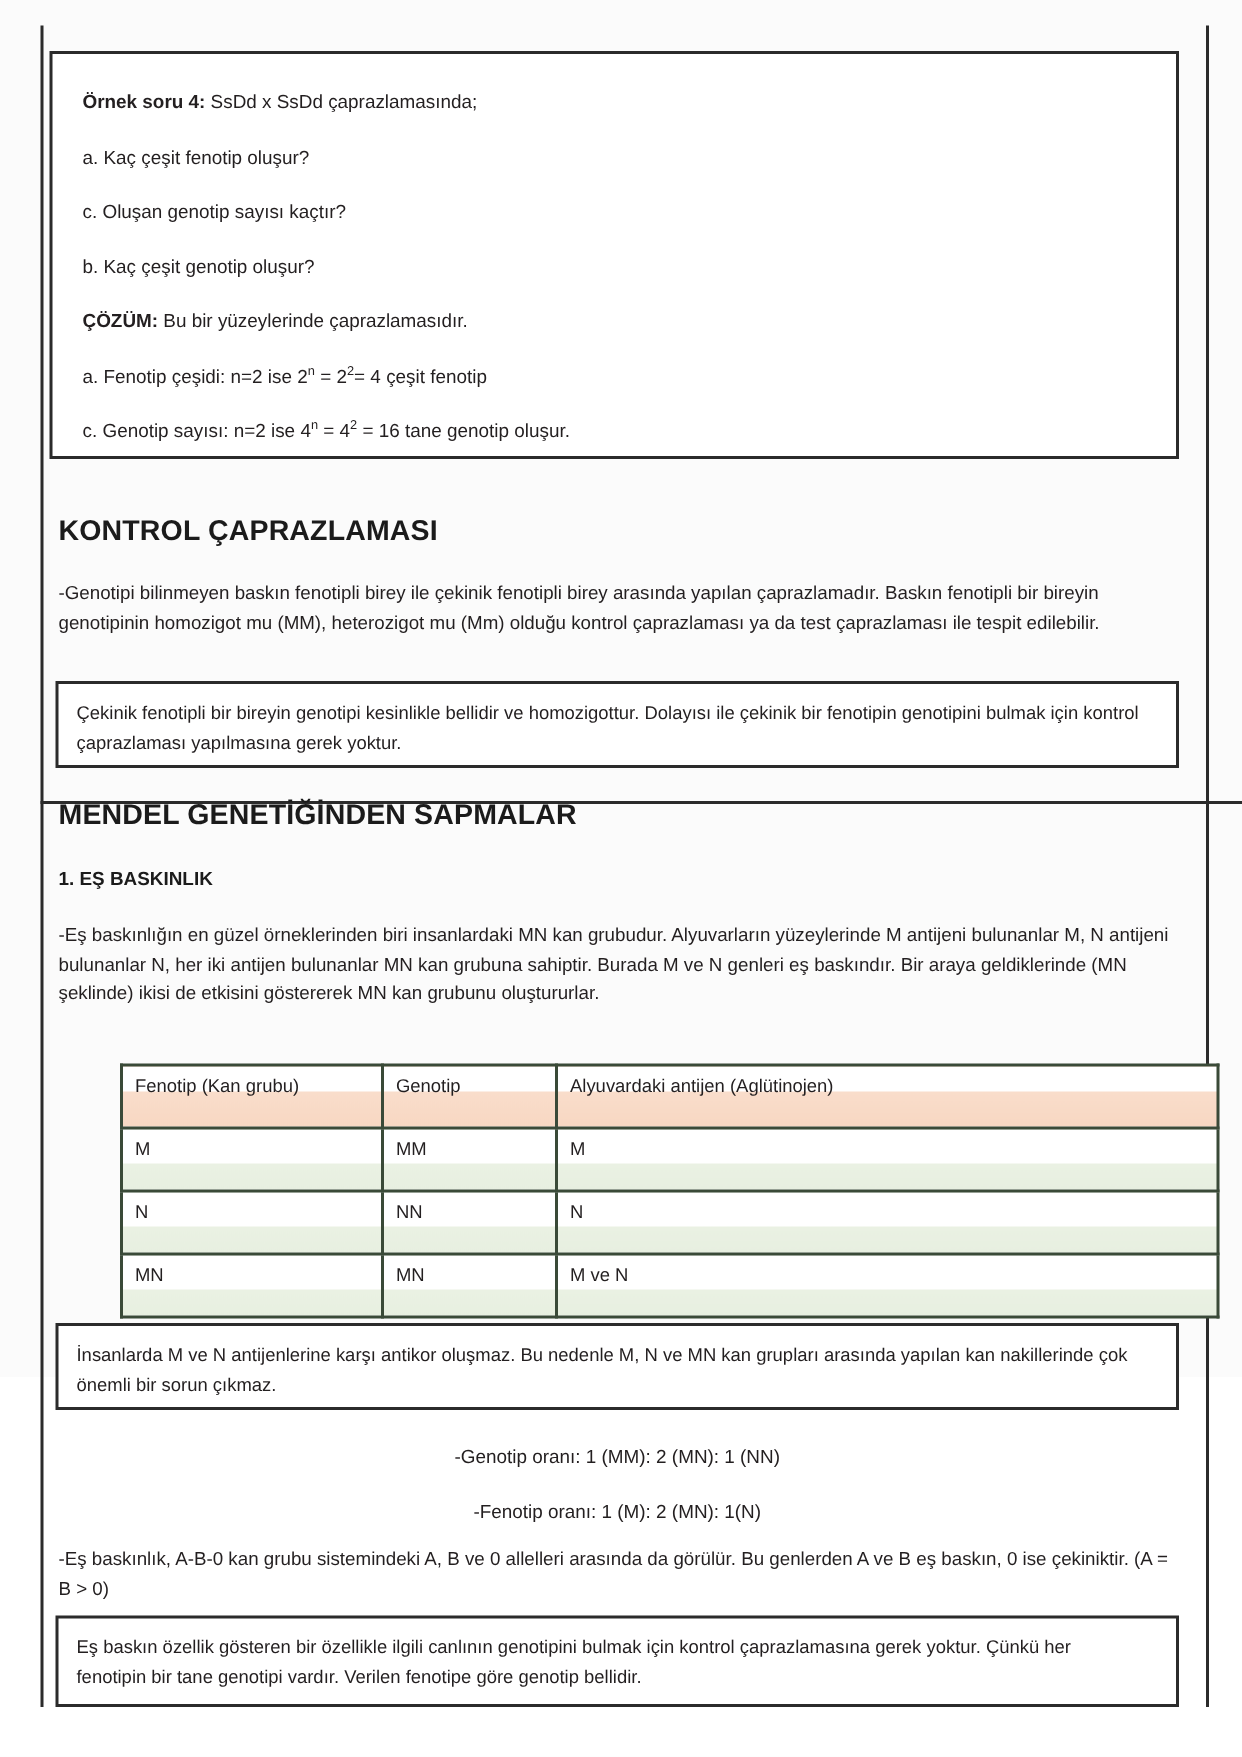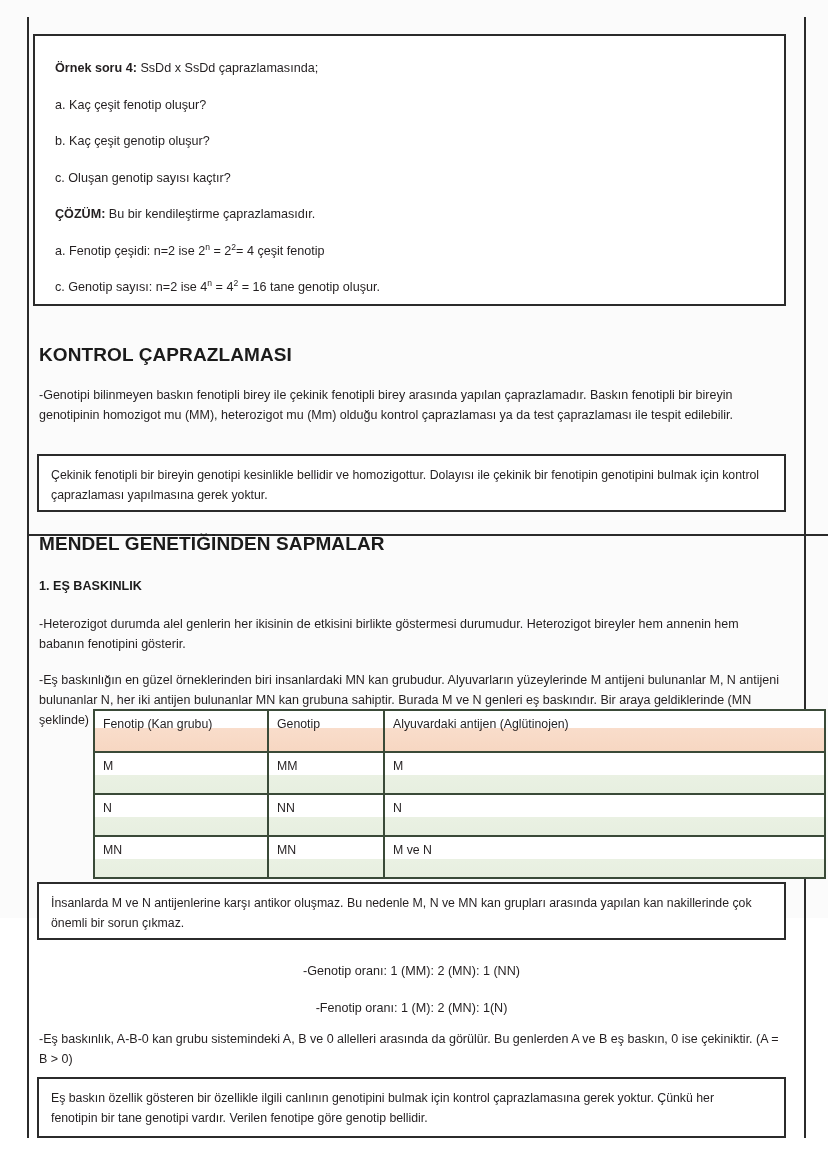--- a/index.html
+++ b/index.html
@@ -116,21 +116,21 @@
   }
 
   .centered {
     text-align: center;
     font-size: 12.6px;
   }
 
   
   table.mn-table {
     position: absolute;
-    left: 64px;
+    left: 51px;
     top: 0;
     width: 677px;
     border-collapse: collapse;
     table-layout: fixed;
   }
   table.mn-table td, table.mn-table th {
     border: 2px solid #3a4a38;
     padding: 6px 8px 20px 8px;
     font-size: 12.3px;
     font-weight: normal;
@@ -158,24 +158,24 @@
   <div class="rule-right"></div>
   <div class="rule-mid"></div>
 
   <div class="col">
 
     <div class="block card" style="left:4px; top:17px; width:753px; height:272px; padding:23px 20px 0 20px;">
       <p class="q-line">
         <b>Örnek soru 4:</b><span> SsDd x SsDd çaprazlamasında;</span>
       </p>
       <p class="q-line">a. Kaç çeşit fenotip oluşur?</p>
+      <p class="q-line">c. Oluşan genotip sayısı kaçtır?</p>
       <p class="q-line">b. Kaç çeşit genotip oluşur?</p>
-      <p class="q-line">c. Oluşan genotip sayısı kaçtır?</p>
-      <p class="q-line">
-        <b>ÇÖZÜM:</b><span> Bu bir kendileştirme çaprazlamasıdır.</span>
+      <p class="q-line">
+        <b>ÇÖZÜM:</b><span> Bu bir yüzeylerinde çaprazlamasıdır.</span>
       </p>
       <p class="q-line">
         <span>a. Fenotip çeşidi: n=2 ise 2</span><sup>n</sup><span> = 2</span><sup>2</sup><span>= 4 çeşit fenotip</span>
       </p>
       <p class="q-line">
         <span>c. Genotip sayısı: n=2 ise 4</span><sup>n</sup><span> = 4</span><sup>2</sup><span> = 16 tane genotip oluşur.</span>
       </p>
     </div>
 
     <div class="block" style="left:10px; top:323px; width:745px;">
@@ -183,21 +183,20 @@
       <p class="para" style="margin-top:17px;">-Genotipi bilinmeyen baskın fenotipli birey ile çekinik fenotipli birey arasında yapılan çaprazlamadır. Baskın fenotipli bir bireyin genotipinin homozigot mu (MM), heterozigot mu (Mm) olduğu kontrol çaprazlaması ya da test çaprazlaması ile tespit edilebilir.</p>
     </div>
 
     <div class="block card" style="left:8px; top:437px; width:749px; height:58px; padding:10px 24px 0 12px;">
       <p class="note-text">Çekinik fenotipli bir bireyin genotipi kesinlikle bellidir ve homozigottur. Dolayısı ile çekinik bir fenotipin genotipini bulmak için kontrol çaprazlaması yapılmasına gerek yoktur.</p>
     </div>
 
     <div class="block" style="left:10px; top:512px; width:745px;">
       <p class="heading">MENDEL GENETİĞİNDEN SAPMALAR</p>
       <p class="subheading" style="margin-top:19px;">1. EŞ BASKINLIK</p>
-      <p class="para" style="margin-top:18px;">-Heterozigot durumda alel genlerin her ikisinin de etkisini birlikte göstermesi durumudur. Heterozigot bireyler hem annenin hem babanın fenotipini gösterir.</p>
       <p class="para" style="margin-top:17px;">-Eş baskınlığın en güzel örneklerinden biri insanlardaki MN kan grubudur. Alyuvarların yüzeylerinde M antijeni bulunanlar M, N antijeni bulunanlar N, her iki antijen bulunanlar MN kan grubuna sahiptir. Burada M ve N genleri eş baskındır. Bir araya geldiklerinde (MN şeklinde) ikisi de etkisini göstererek MN kan grubunu oluştururlar.</p>
     </div>
 
     <div class="block" style="left:0; top:692px; width:775px; height:148px;">
       <table class="mn-table">
         <thead>
           <tr>
             <th class="c1">Fenotip (Kan grubu)</th>
             <th class="c2">Genotip</th>
             <th class="c3">Alyuvardaki antijen (Aglütinojen)</th>

